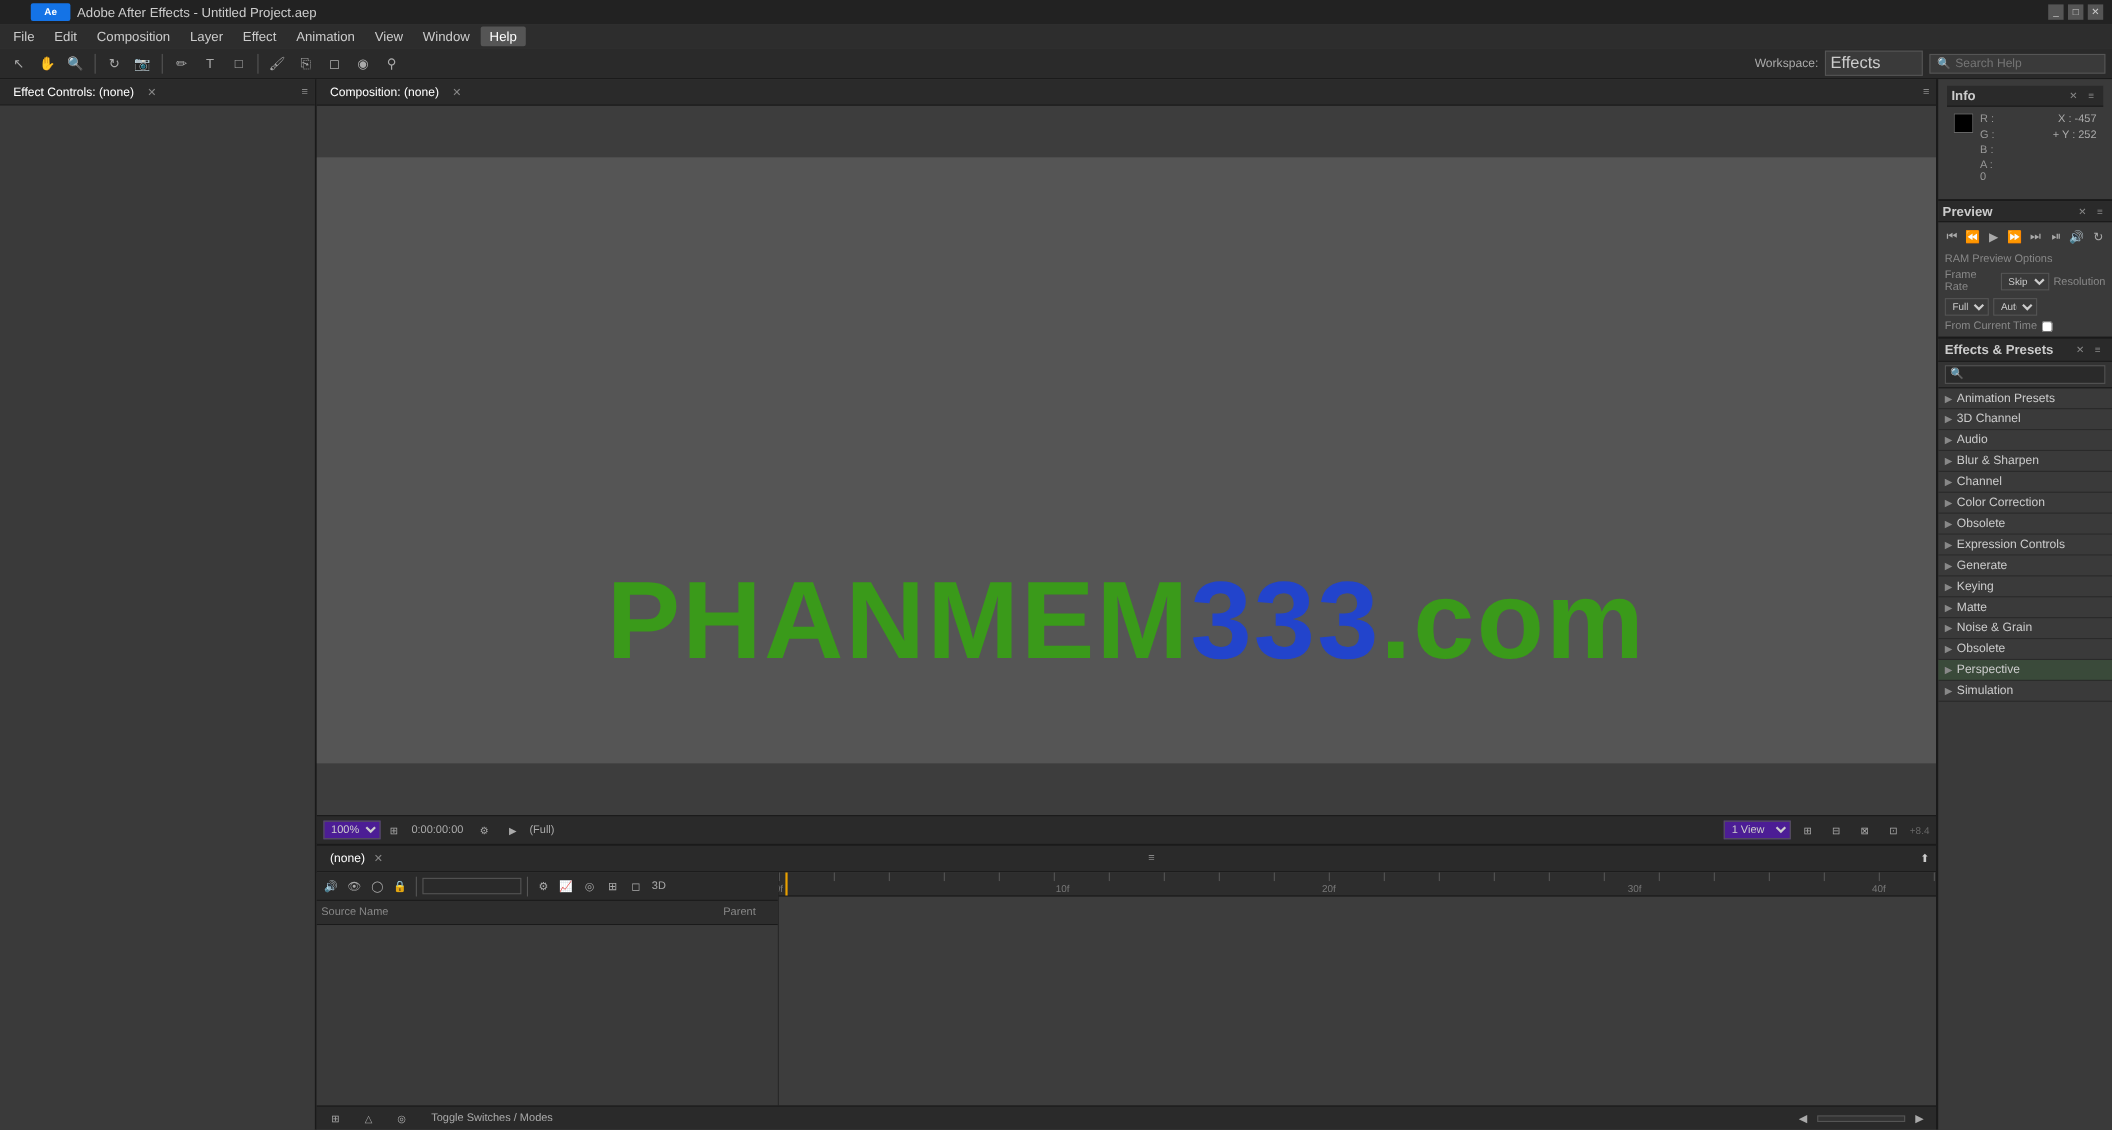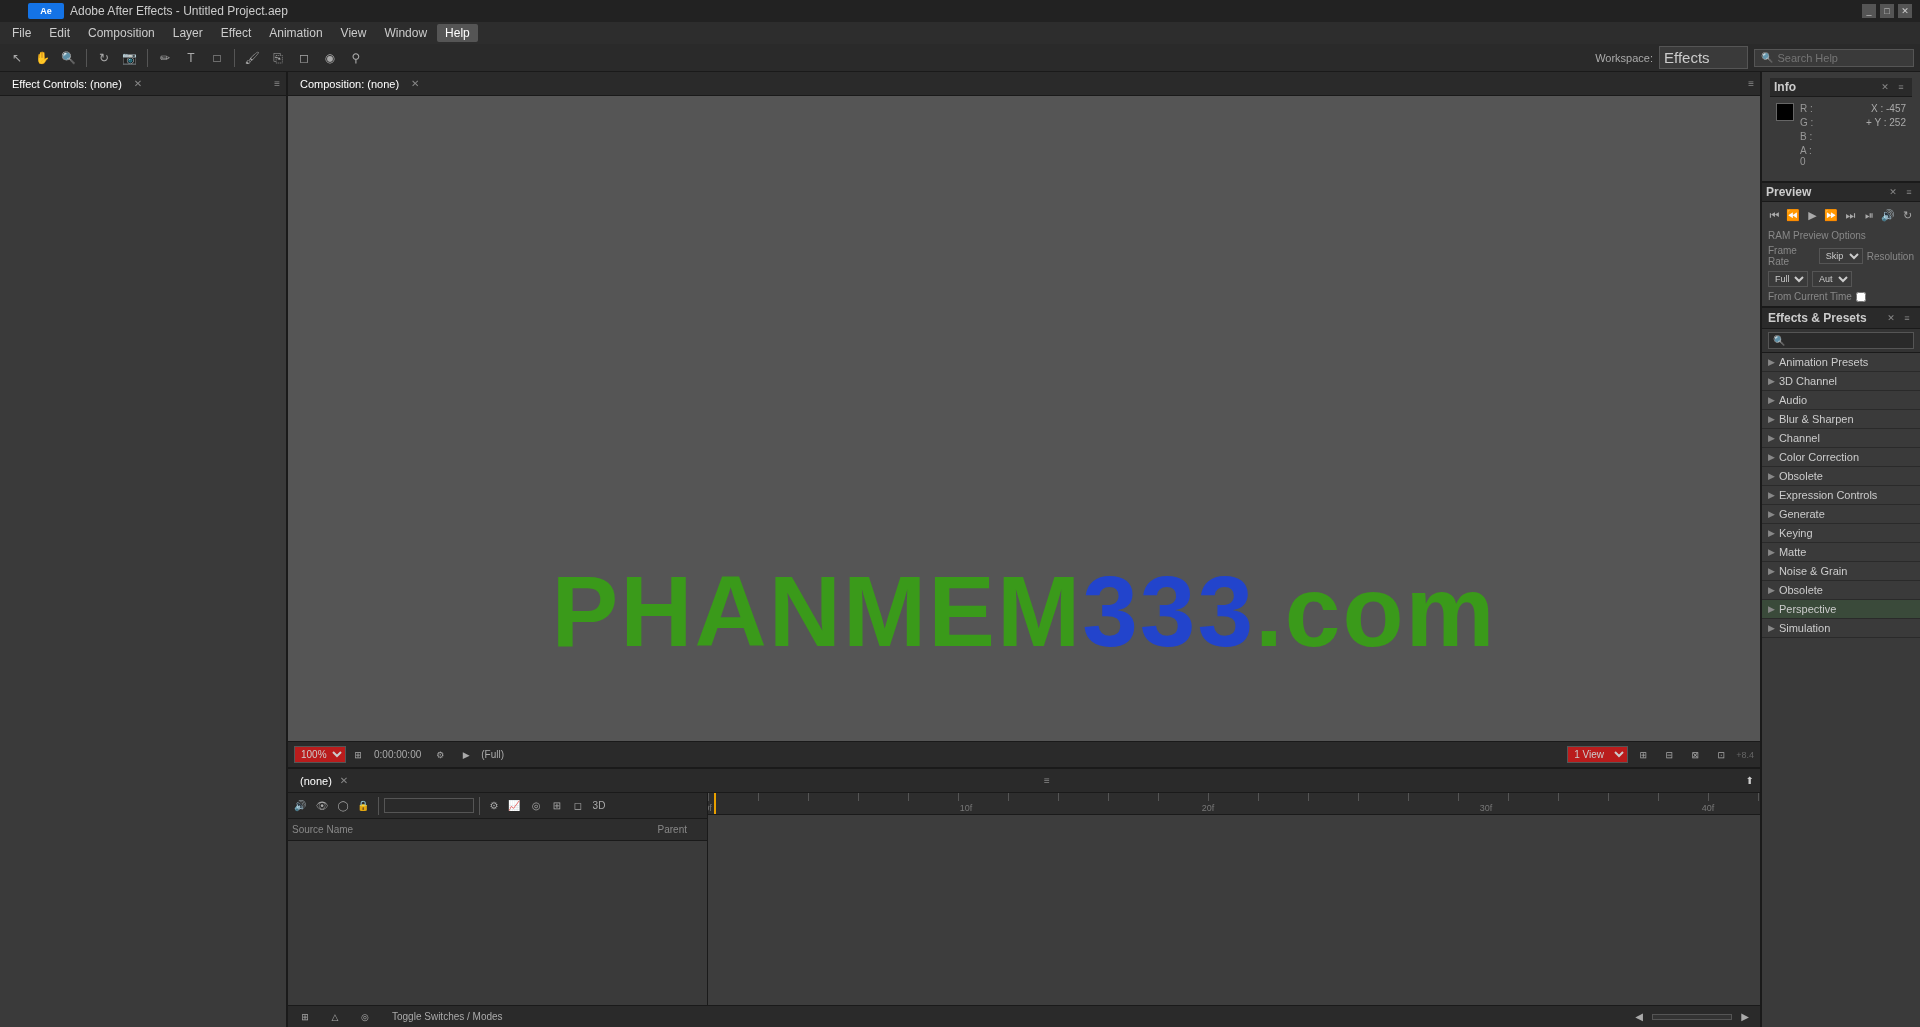--- a/index.html
+++ b/index.html
@@ -212,20 +212,21 @@
       display: flex;
       flex-direction: column;
       background: #3d3d3d;
     }
 
     
     #comp-panel {
       display: flex;
       flex-direction: column;
       flex: 1;
+      gap: 47px;
     }
 
     
     #comp-viewer {
       flex: 1;
       background: #4a4a4a;
       display: flex;
       align-items: center;
       justify-content: center;
       overflow: hidden;
@@ -271,21 +272,21 @@
       border-top: 1px solid #1a1a1a;
       font-size: 10px;
       color: #aaa;
     }
     .comp-tool-item {
       padding: 2px 4px;
       cursor: pointer;
       font-size: 10px;
     }
     .comp-dropdown {
-      background: #b91c1c;
+      background: #4c1d95;
       border: 1px solid #555;
       color: #ccc;
       font-size: 10px;
       padding: 1px 2px;
       cursor: pointer;
     }
 
     
     #right-panel {
       width: 160px;

